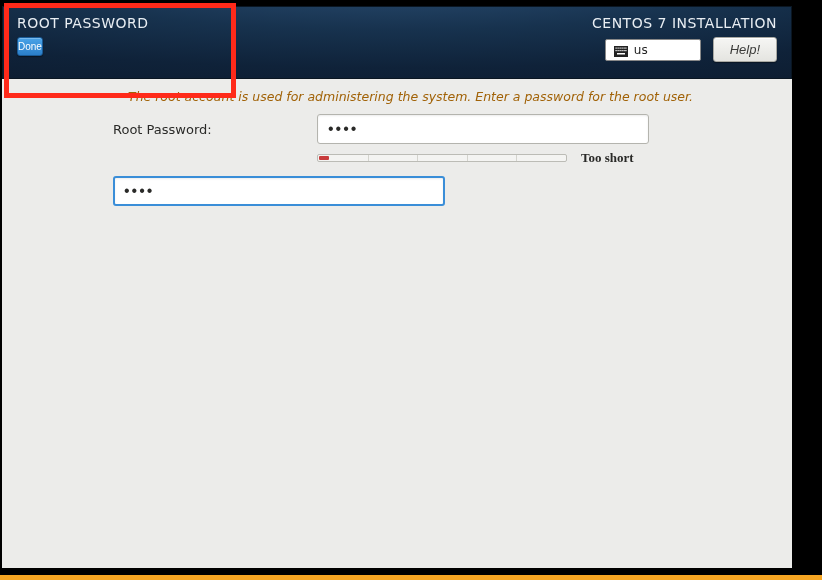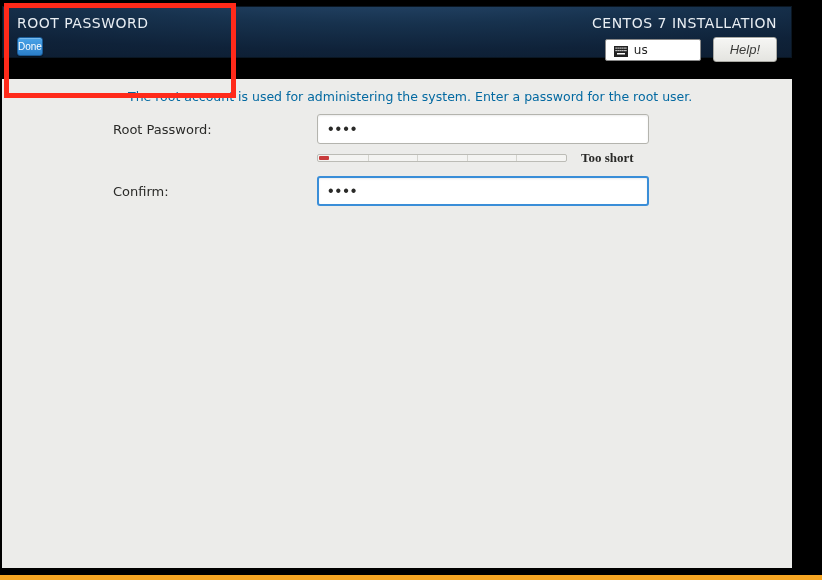--- a/index.html
+++ b/index.html
@@ -2,21 +2,21 @@
 <html><head>
 <meta charset="utf-8">
 <style>
   * { box-sizing: border-box; margin: 0; padding: 0; }
   html, body { width: 822px; height: 580px; font-family: "DejaVu Sans", "Cantarell", sans-serif; font-size: 13px; overflow: hidden; }
   body { background: #000; position: relative; }
 
   .topbar {
     position: absolute;
     top: 6px; left: 2px; right: 30px;
-    height: 52px;
+    height: 73px;
     background: radial-gradient(ellipse 120% 180% at 50% -40%, #2b4e74 0%, #17324e 40%, #0f2239 70%, #0c1b2e 100%);
     border: 1px solid #0a1622;
     display: flex;
     justify-content: space-between;
     color: #fff;
   }
   .top-left { padding: 8px 14px 0 14px; }
   .page-title {
     font-size: 14px; letter-spacing: 0.5px; font-weight: 500; color: #e9eef3;
     margin-bottom: 6px; white-space: nowrap;
@@ -56,22 +56,23 @@
     top:3px; left:4px; width:232px; height:95px;
     border:5px solid #ff2a1a; z-index:20; pointer-events:none;
   }
 
   .content {
     position:absolute;
     top:79px; left:2px; right:30px; bottom:12px;
     background:#ececea;
   }
   .intro {
-    font-size:12.5px; color:#0369a1;
+    font-size:12.5px; color:#a16207;
     padding: 10px 4px 10px 126px;
+    font-style: italic;
   }
   .form { padding-left:111px; }
   .form-row { display:flex; align-items:center; margin-bottom:6px; }
   .form-label { width:204px; color:#2a2a28; font-size:13px; }
   .pw-input {
     width:332px; height:30px;
     border:1px solid #b4b4ae; border-radius:3px;
     background:#fff; padding:0 10px;
     font-size:16px; letter-spacing:2px; color:#2a2a28;
     box-shadow: inset 0 1px 2px rgba(0,0,0,.08);
@@ -148,20 +149,19 @@
         <div class="fill" id="meter-fill" style="width: 4%;"></div>
         <div class="seg s1"></div>
           <div class="seg s2"></div>
           <div class="seg s3"></div>
           <div class="seg s4"></div>
       </div>
       <div class="strength-text">Too short</div>
     </div>
 
     <div class="form-row">
-      <div class="form-label">Confirm:</div>
       <input type="text" class="pw-input focused" value="••••" style="">
     </div>
   </div>
 </div>
 
 <div class="right-black"></div>
 <div class="bottom-bar"></div>
 
 </body></html>

